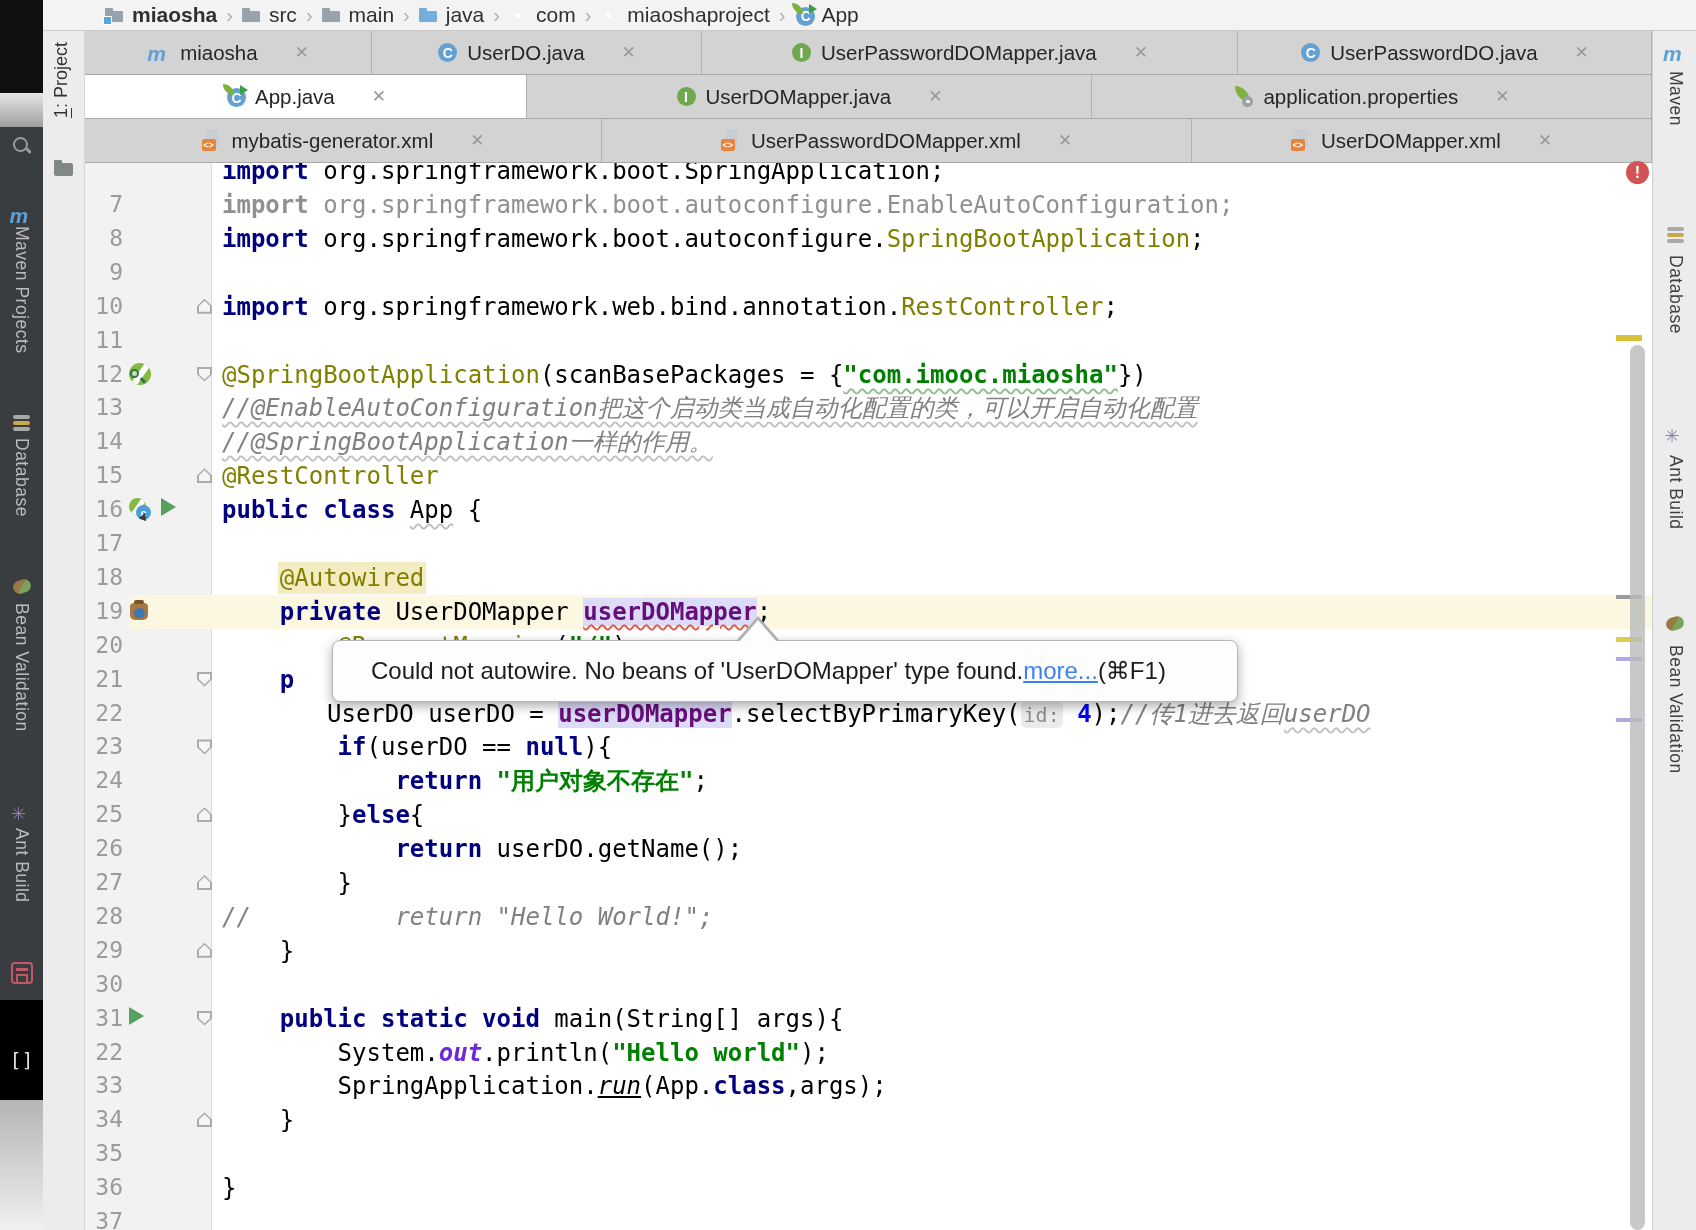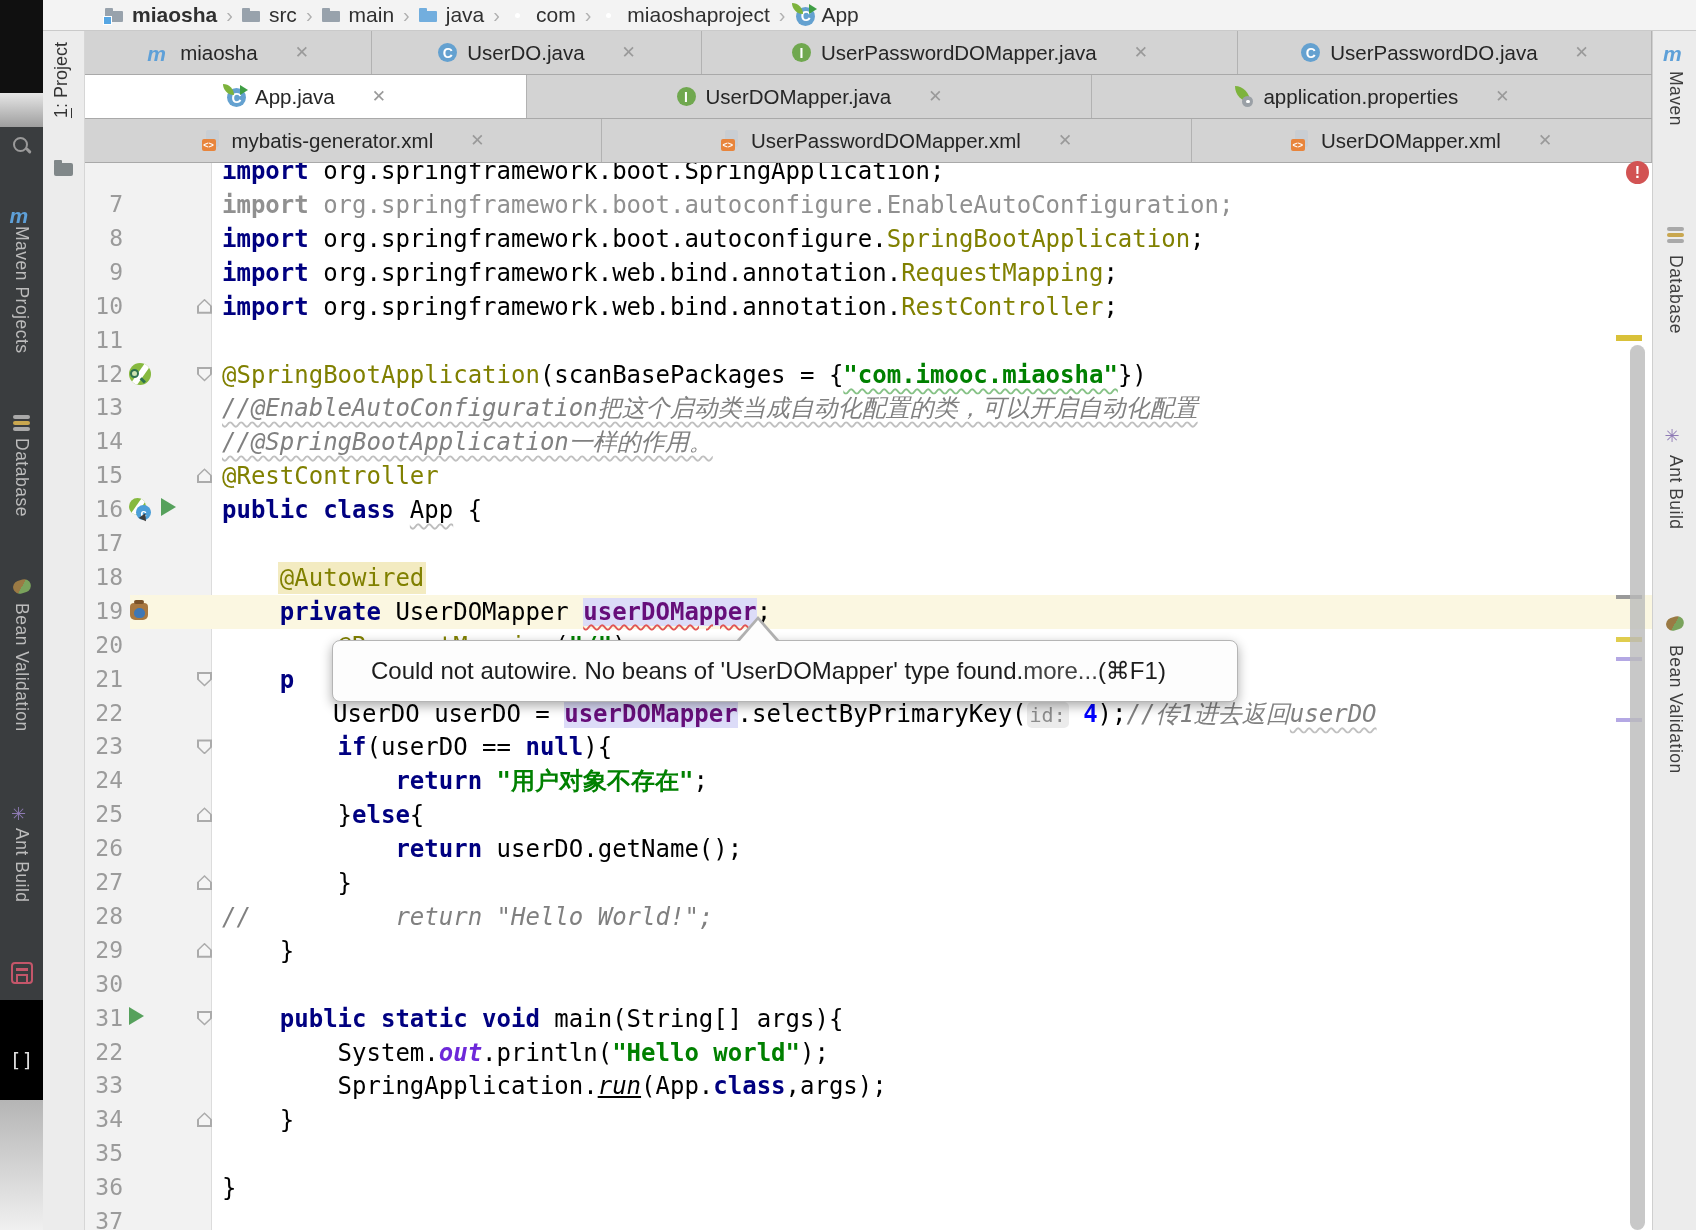--- a/index.html
+++ b/index.html
@@ -131,21 +131,21 @@
      border-left:4px solid transparent; border-right:4px solid transparent; transform:rotate(-35deg); }
   .gi-wire { position:relative; width:20px; height:21px; }
   .gi-wire .jar { position:absolute; left:1px; top:3px; width:18px; height:17px; background:#a87840; border-radius:4px 4px 5px 5px; }
   .gi-wire .lid { position:absolute; left:5px; top:0; width:10px; height:4px; background:#7a5228; border-radius:2px; }
   .gi-wire .blu { position:absolute; left:5px; top:8px; width:11px; height:10px; background:#3e77b5; border-radius:50% 50% 42% 42%; }
 
   
   .tooltip { position:absolute; left:332px; top:640px; width:906px; height:62px; background:#fdfdfd;
      border:1px solid #b5b5b5; border-radius:8px; box-shadow:0 4px 12px rgba(0,0,0,.33);
      display:flex; align-items:center; padding-left:38px; z-index:30; font-size:24px; color:#1c1c1c; }
-  .tooltip .lnk { color:#404040; }
+  .tooltip .lnk { color:#3b82f6;text-decoration:underline; }
   .tt-arrow-o { position:absolute; left:736px; top:616px; width:0; height:0; z-index:31;
      border-left:22px solid transparent; border-right:22px solid transparent; border-bottom:25px solid #b0b0b0; }
   .tt-arrow-i { position:absolute; left:739px; top:620px; width:0; height:0; z-index:32;
      border-left:19px solid transparent; border-right:19px solid transparent; border-bottom:22px solid #fdfdfd; }
 
   
   .stripe-mark { position:absolute; left:1616px; width:26px; z-index:5; }
   .err-icon { position:absolute; left:1626px; top:161px; width:23px; height:23px; background:#d25353; border-radius:50%;
      color:#fff; font-weight:bold; font-size:16px; display:flex; align-items:center; justify-content:center; z-index:6; }
   .sb-thumb { position:absolute; left:1630px; top:345px; width:15px; height:885px;
@@ -353,21 +353,20 @@
         <div class="code-row" style="top: 25px;">
           <div class="lnum">7</div>
           <div class="code" style="left: 137px;"><span class="tk-greyb">import</span><span class="tk-grey"> org.springframework.boot.autoconfigure.EnableAutoConfiguration;</span></div>
         </div>
         <div class="code-row" style="top: 58.9px;">
           <div class="lnum">8</div>
           <div class="code" style="left: 137px;"><span class="tk-kw">import</span><span class="tk-pl"> org.springframework.boot.autoconfigure.</span><span class="tk-ann">SpringBootApplication</span><span class="tk-pl">;</span></div>
         </div>
         <div class="code-row" style="top: 92.8px;">
           <div class="lnum">9</div>
-          <div class="code" style="left: 137px;"><span class="tk-kw">import</span><span class="tk-pl"> org.springframework.web.bind.annotation.</span><span class="tk-ann">RequestMapping</span><span class="tk-pl">;</span></div>
         </div>
         <div class="code-row" style="top: 126.7px;">
           <div class="lnum">10</div>
           <div class="fold e">
             <i></i>
             <i class="in"></i>
           </div>
           <div class="code" style="left: 137px;"><span class="tk-kw">import</span><span class="tk-pl"> org.springframework.web.bind.annotation.</span><span class="tk-ann">RestController</span><span class="tk-pl">;</span></div>
         </div>
         <div class="code-row" style="top: 160.6px;">
@@ -435,21 +434,21 @@
         <div class="code-row" style="top: 499.6px;">
           <div class="lnum">21</div>
           <div class="fold o">
             <i></i>
             <i class="in"></i>
           </div>
           <div class="code" style="left: 194.8px;"><span class="tk-kw">p</span></div>
         </div>
         <div class="code-row" style="top: 533.5px;">
           <div class="lnum">22</div>
-          <div class="code" style="left: 248px;"><span class="tk-pl">UserDO userDO = </span><span class="tk-fsel2">userDOMapper</span><span class="tk-pl">.selectByPrimaryKey(</span><span class="tk-hint">id:</span><span class="tk-pl"> </span><span class="tk-num">4</span><span class="tk-pl">);</span><span class="tk-com">//传1进去返回</span><span class="tk-comw">userDO</span></div>
+          <div class="code" style="left: 242px;"><span class="tk-pl">UserDO userDO = </span><span class="tk-fsel2">userDOMapper</span><span class="tk-pl">.selectByPrimaryKey(</span><span class="tk-hint">id:</span><span class="tk-pl"> </span><span class="tk-num">4</span><span class="tk-pl">);</span><span class="tk-com">//传1进去返回</span><span class="tk-comw">userDO</span></div>
         </div>
         <div class="zigzag" style="top: 562.5px;">&nbsp;&nbsp;&nbsp;&nbsp;&nbsp;&nbsp;&nbsp;&nbsp;&nbsp;&nbsp;&nbsp;&nbsp;&nbsp;&nbsp;&nbsp;&nbsp;&nbsp;&nbsp;&nbsp;&nbsp;&nbsp;&nbsp;&nbsp;&nbsp;&nbsp;&nbsp;&nbsp;&nbsp;&nbsp;&nbsp;&nbsp;&nbsp;&nbsp;&nbsp;&nbsp;&nbsp;&nbsp;&nbsp;&nbsp;&nbsp;&nbsp;&nbsp;&nbsp;&nbsp;&nbsp;&nbsp;&nbsp;&nbsp;&nbsp;&nbsp;&nbsp;&nbsp;&nbsp;&nbsp;&nbsp;&nbsp;&nbsp;&nbsp;&nbsp;&nbsp;&nbsp;&nbsp;&nbsp;&nbsp;&nbsp;&nbsp;&nbsp;&nbsp;&nbsp;&nbsp;&nbsp;&nbsp;&nbsp;&nbsp;&nbsp;&nbsp;&nbsp;&nbsp;&nbsp;&nbsp;&nbsp;&nbsp;&nbsp;&nbsp;&nbsp;&nbsp;&nbsp;&nbsp;&nbsp;&nbsp;&nbsp;&nbsp;&nbsp;&nbsp;&nbsp;&nbsp;&nbsp;&nbsp;&nbsp;&nbsp;&nbsp;&nbsp;&nbsp;&nbsp;&nbsp;&nbsp;&nbsp;&nbsp;&nbsp;&nbsp;&nbsp;&nbsp;&nbsp;&nbsp;&nbsp;&nbsp;&nbsp;&nbsp;&nbsp;&nbsp;</div>
         <div class="code-row" style="top: 567.4px;">
           <div class="lnum">23</div>
           <div class="fold o">
             <i></i>
             <i class="in"></i>
           </div>
           <div class="code" style="left: 252.6px;"><span class="tk-kw">if</span><span class="tk-pl">(userDO == </span><span class="tk-kw">null</span><span class="tk-pl">){</span></div>
         </div>

